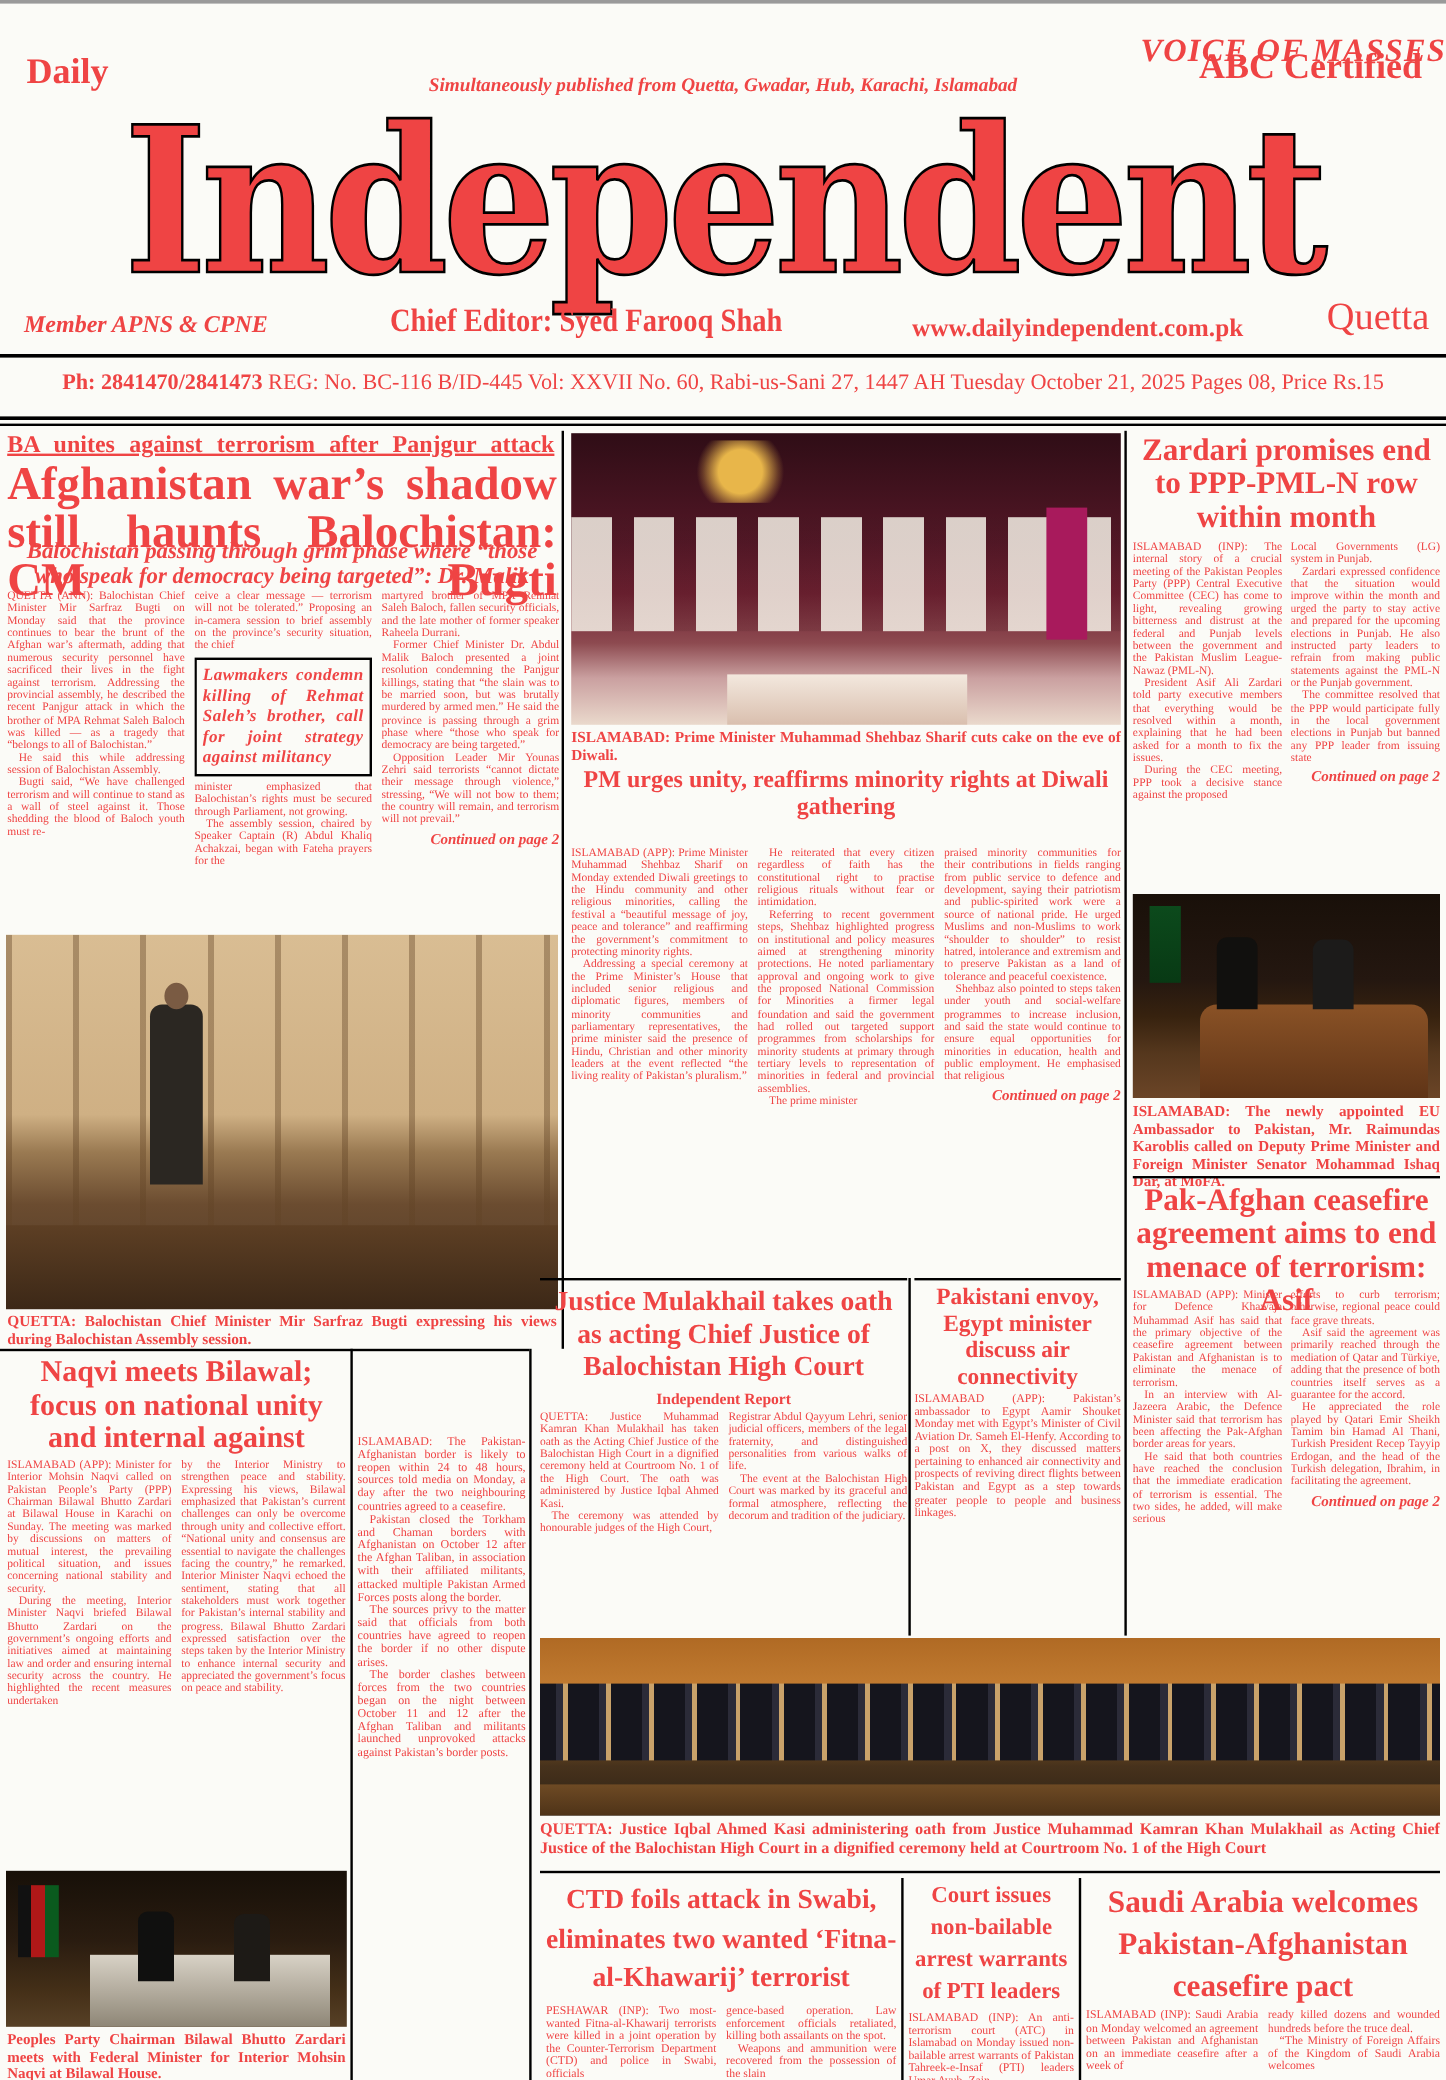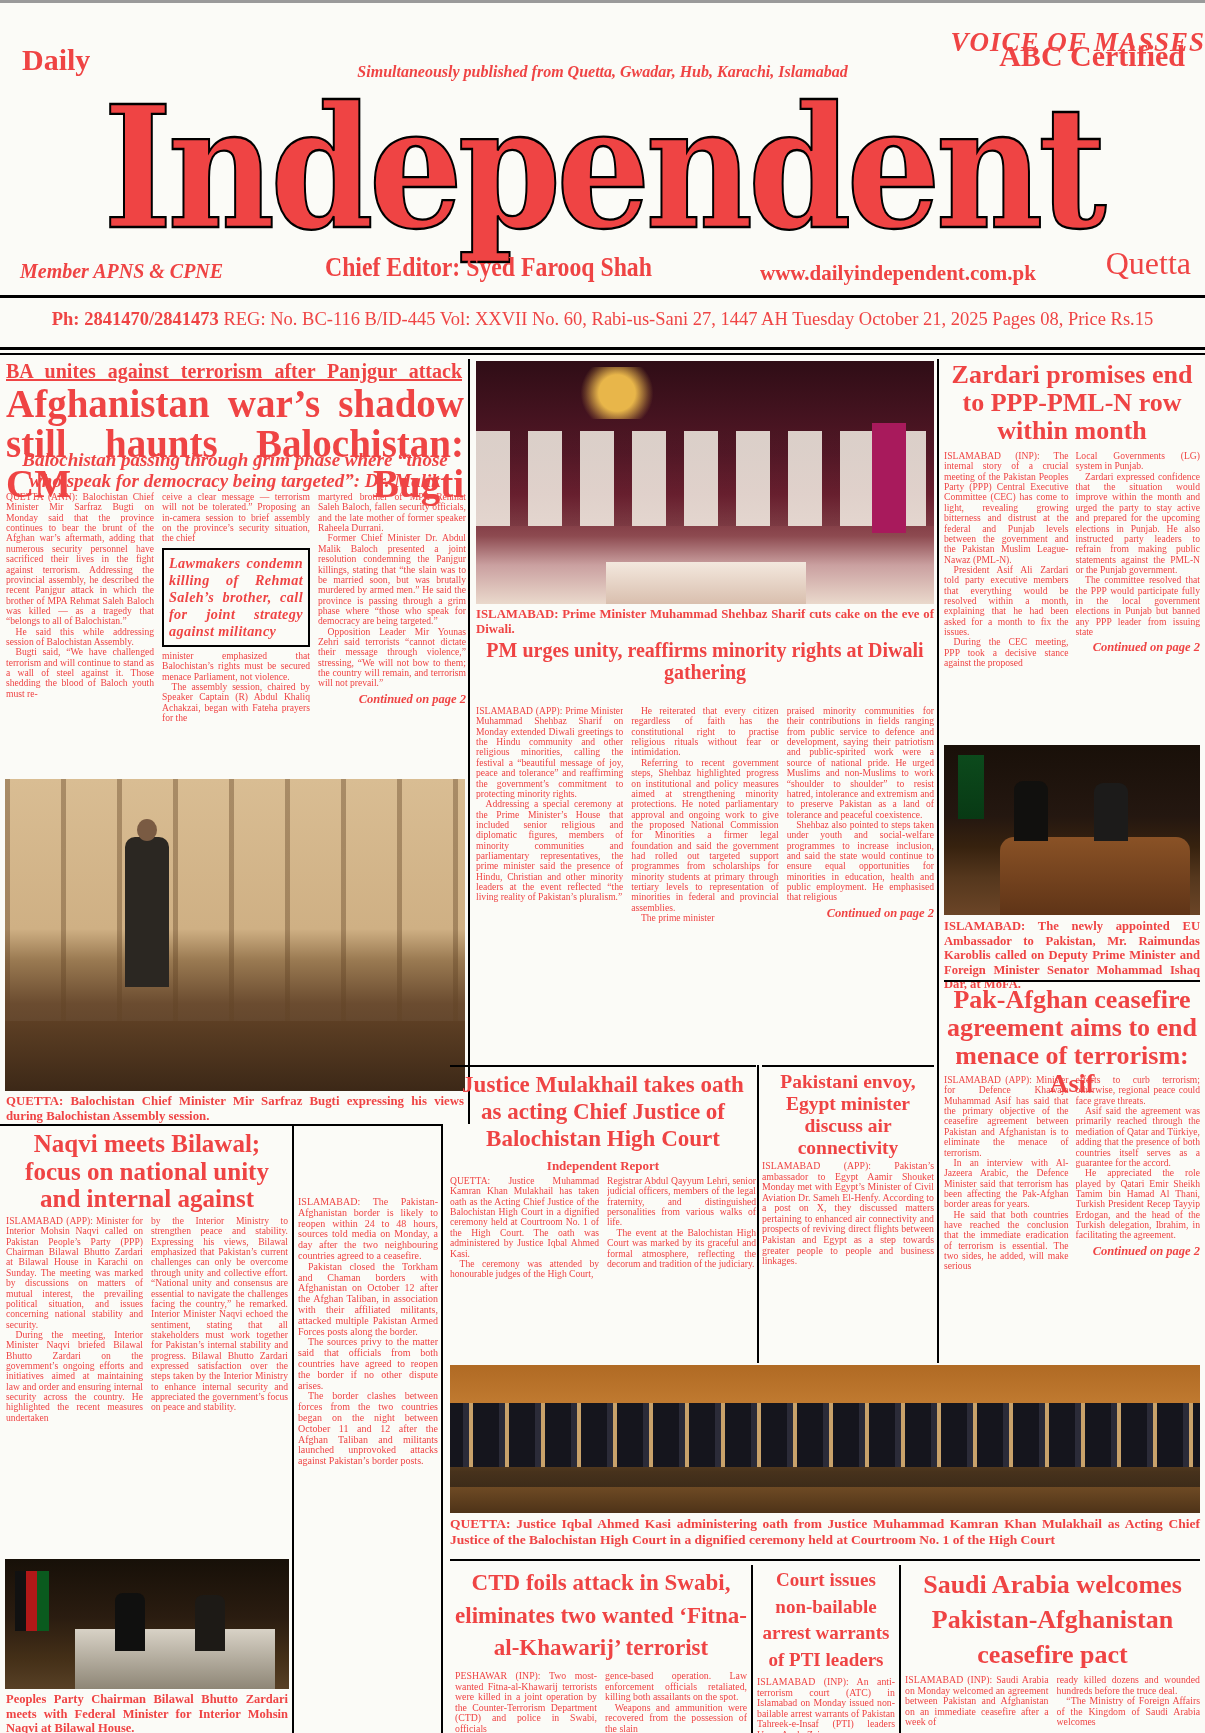--- a/index.html
+++ b/index.html
@@ -58,21 +58,21 @@
   <div class="abs jl" style="left:6px;top:381px;width:458px;font-size:39px;font-weight:bold;line-height:1.02">Afghanistan war’s shadow still haunts Balochistan: CM Bugti</div>
   <div class="abs" style="left:10px;top:446px;width:450px;font-size:19px;font-weight:bold;font-style:italic;text-align:center;line-height:1.12">Balochistan passing through grim phase where “those who speak for democracy being targeted”: Dr. Malik</div>
 
   <div class="abs cols" style="left:6px;top:489px;width:460px;height:285px">
     <div class="col bt">QUETTA (ANN): Balochistan Chief Minister Mir Sarfraz Bugti on Monday said that the province continues to bear the brunt of the Afghan war’s aftermath, adding that numerous security personnel have sacrificed their lives in the fight against terrorism. Addressing the provincial assembly, he described the recent Panjgur attack in which the brother of MPA Rehmat Saleh Baloch was killed — as a tragedy that “belongs to all of Balochistan.”
  He said this while addressing session of Balochistan Assembly.
  Bugti said, “We have challenged terrorism and will continue to stand as a wall of steel against it. Those shedding the blood of Baloch youth must re-</div>
     <div class="col">
       <div class="bt">ceive a clear message — terrorism will not be tolerated.” Proposing an in-camera session to brief assembly on the province’s security situation, the chief</div>
       <div class="inset-box">Lawmakers condemn killing of Rehmat Saleh’s brother, call for joint strategy against militancy</div>
-      <div class="bt">minister emphasized that Balochistan’s rights must be secured menace Parliament, not violence.
+      <div class="bt">minister emphasized that Balochistan’s rights must be secured through Parliament, not growing.
  The assembly session, chaired by Speaker Captain (R) Abdul Khaliq Achakzai, began with Fateha prayers for the</div>
     </div>
     <div class="col">
       <div class="bt">martyred brother of MPA Rehmat Saleh Baloch, fallen security officials, and the late mother of former speaker Raheela Durrani.
  Former Chief Minister Dr. Abdul Malik Baloch presented a joint resolution condemning the Panjgur killings, stating that “the slain was to be married soon, but was brutally murdered by armed men.” He said the province is passing through a grim phase where “those who speak for democracy are being targeted.”
  Opposition Leader Mir Younas Zehri said terrorists “cannot dictate their message through violence,” stressing, “We will not bow to them; the country will remain, and terrorism will not prevail.”</div>
       <div class="cont">Continued on page 2</div>
     </div>
   </div>
 

